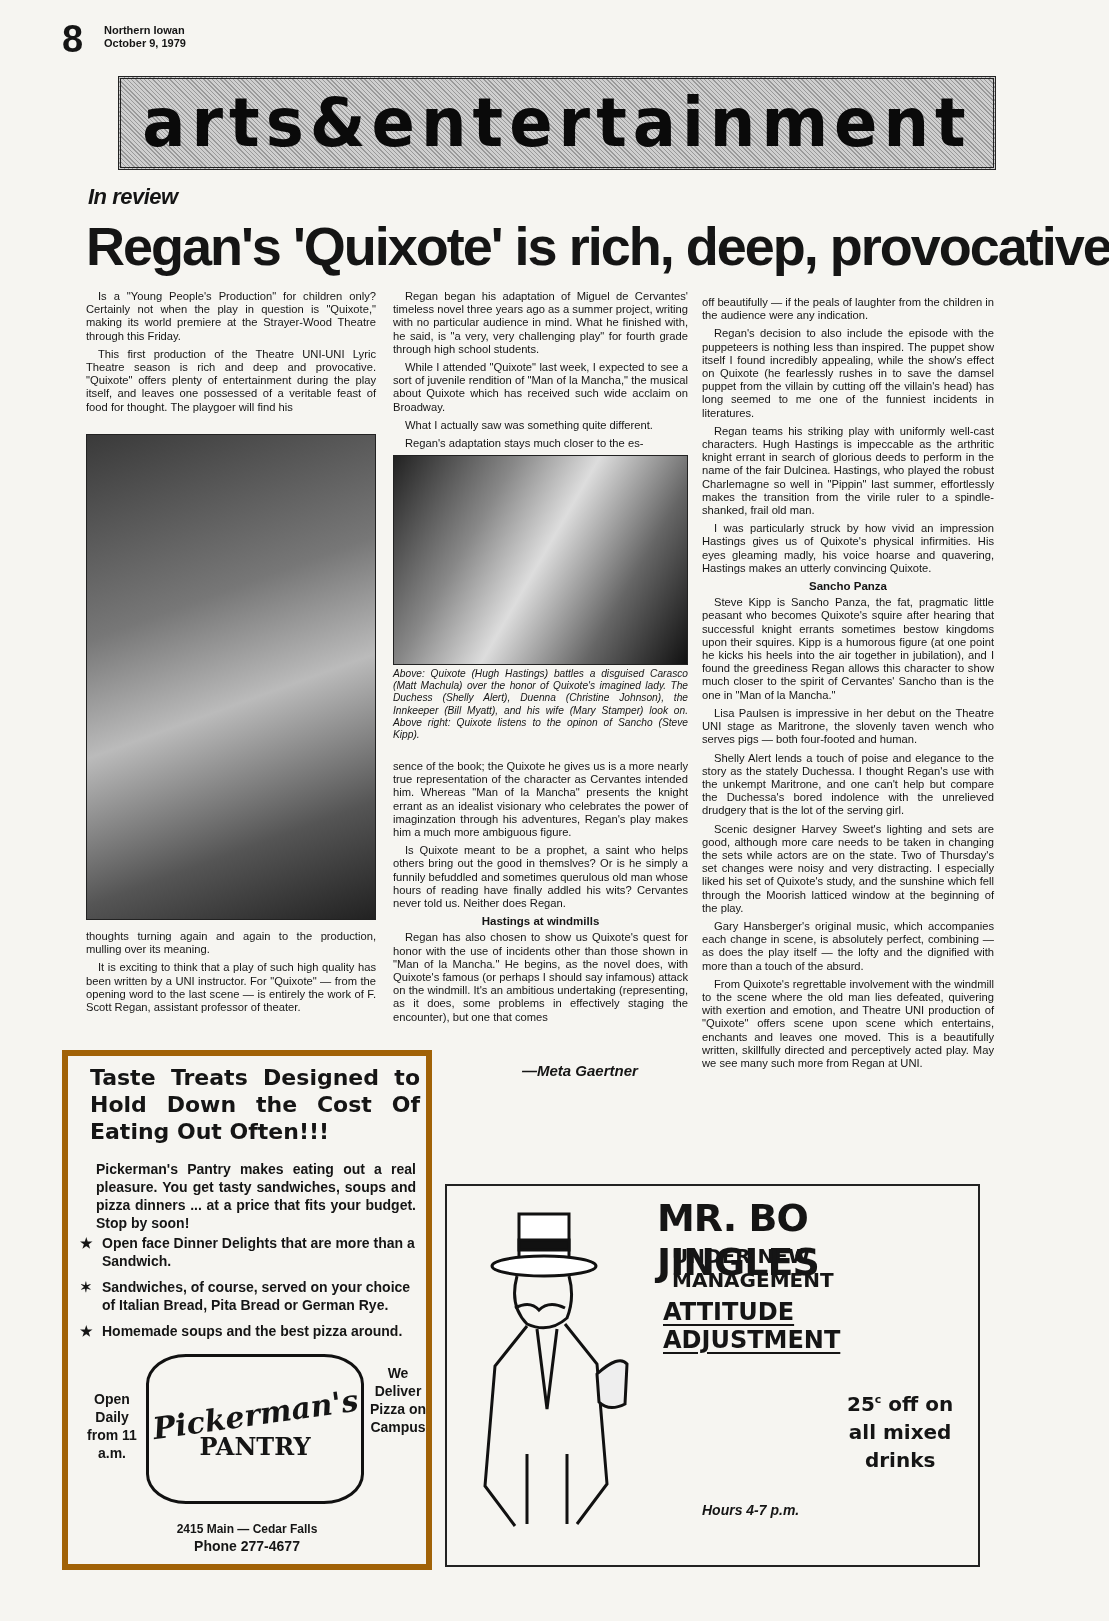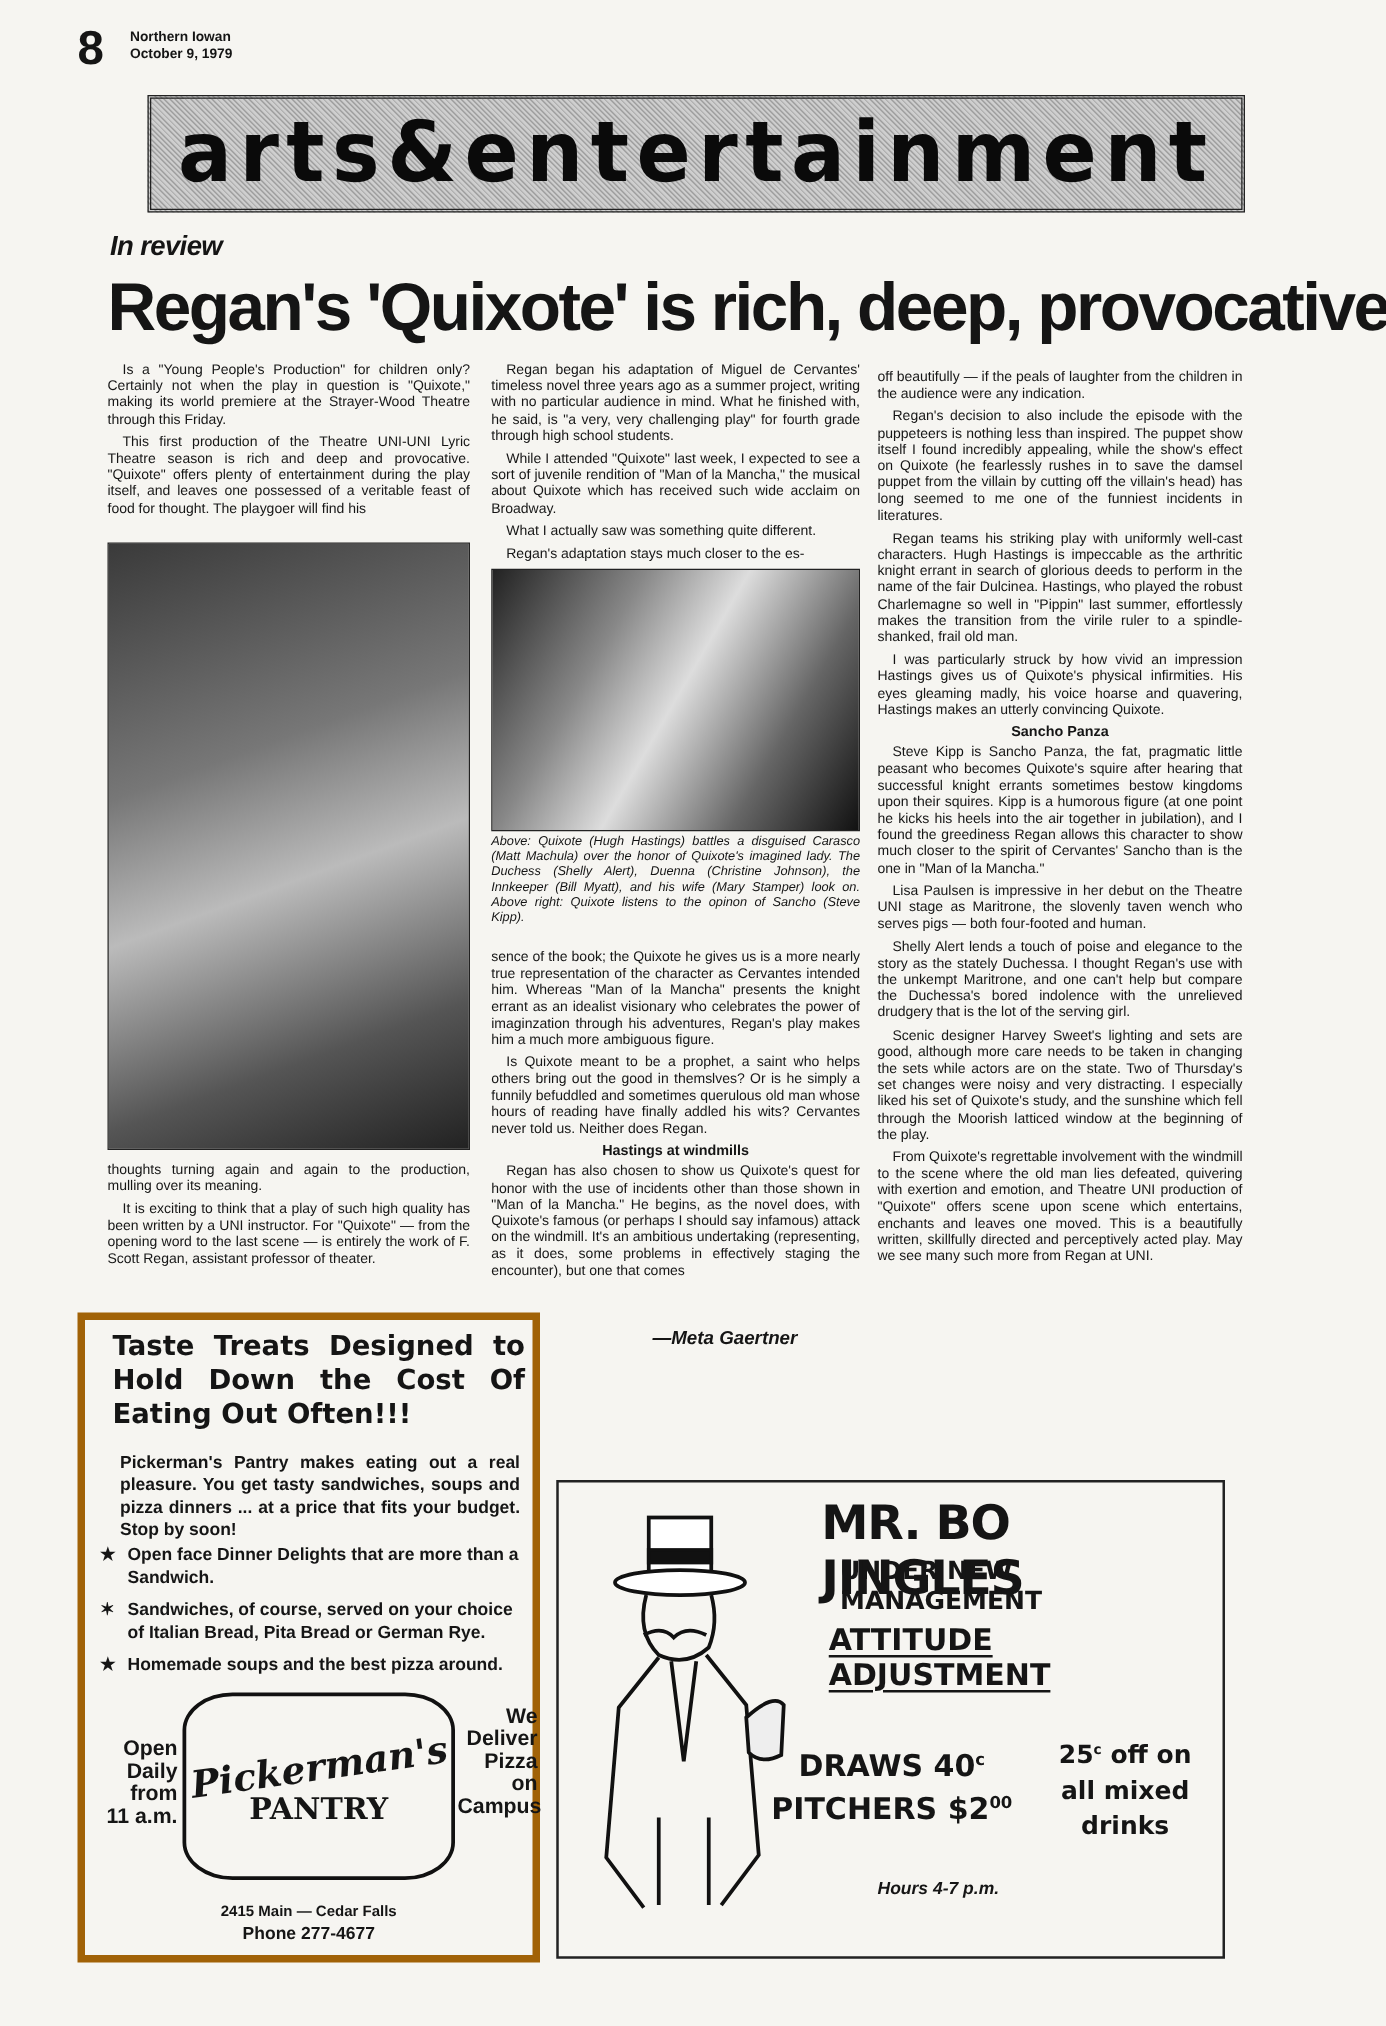--- a/index.html
+++ b/index.html
@@ -35,21 +35,21 @@
   .byline { font-size:15px; font-weight:bold; font-style:italic; }
   .ad1 { left:62px; top:1050px; width:370px; height:520px; border:6px solid #a16207; box-sizing:border-box; }
   .ad1 .h { position:absolute; left:22px; top:8px; width:330px; font-family:"DejaVu Sans", sans-serif; font-weight:bold; font-size:22px; line-height:27px; text-align:justify; }
   .ad1 .intro { position:absolute; left:28px; top:104px; width:320px; font-size:14px; font-weight:bold; line-height:18px; text-align:justify; }
   .ad1 ul { position:absolute; left:12px; top:178px; width:340px; margin:0; padding:0; list-style:none; }
   .ad1 li { display:flex; font-size:14px; font-weight:bold; line-height:18px; margin-bottom:8px; }
   .ad1 li .star { width:22px; flex:none; }
   .logo { position:absolute; left:78px; top:298px; width:218px; height:150px; border:3px solid #111; border-radius:40px 40px 40px 40px / 30px; box-sizing:border-box; display:flex; flex-direction:column; align-items:center; justify-content:center; }
   .logo .script { font-family:"DejaVu Serif", serif; font-weight:bold; font-size:30px; font-style:italic; transform:rotate(-8deg); }
   .logo .pantry { font-family:"DejaVu Serif", serif; font-weight:bold; font-size:24px; }
-  .side { position:absolute; font-size:17px; font-weight:bold; line-height:18px; text-align:right; }
+  .side { position:absolute; font-size:14px; font-weight:bold; line-height:18px; text-align:center; }
   .addr { position:absolute; left:0; width:100%; text-align:center; font-size:12px; font-weight:bold; }
   .ad2 { left:445px; top:1184px; width:535px; height:383px; border:2px solid #222; box-sizing:border-box; }
   .ad2 .big { position:absolute; left:210px; top:10px; font-family:"DejaVu Sans", sans-serif; font-weight:bold; font-size:38px; letter-spacing:-1px; }
   .ad2 .sub { position:absolute; left:225px; top:58px; font-family:"DejaVu Sans", sans-serif; font-weight:bold; font-size:20px; }
   .ad2 .att { position:absolute; left:216px; top:112px; font-family:"DejaVu Sans", sans-serif; font-weight:bold; font-size:24px; text-decoration:underline; text-decoration-thickness:2px; text-underline-offset:4px; }
   .ad2 .draws { position:absolute; left:170px; top:208px; font-family:"DejaVu Sans", sans-serif; font-weight:bold; font-size:24px; line-height:30px; text-align:center; }
   .ad2 .drinks { position:absolute; left:400px; top:200px; font-family:"DejaVu Sans", sans-serif; font-weight:bold; font-size:20px; line-height:28px; text-align:center; }
   .ad2 .hours { position:absolute; left:255px; top:316px; font-size:14px; font-weight:bold; font-style:italic; }
   sup { font-size:55%; }
 </style>
@@ -97,20 +97,21 @@
 <div class="abs col" style="left:702px; top:296px; width:292px;">
   <p style="text-indent:0">off beautifully — if the peals of laughter from the children in the audience were any indication.</p>
   <p>Regan's decision to also include the episode with the puppeteers is nothing less than inspired. The puppet show itself I found incredibly appealing, while the show's effect on Quixote (he fearlessly rushes in to save the damsel puppet from the villain by cutting off the villain's head) has long seemed to me one of the funniest incidents in literatures.</p>
   <p>Regan teams his striking play with uniformly well-cast characters. Hugh Hastings is impeccable as the arthritic knight errant in search of glorious deeds to perform in the name of the fair Dulcinea. Hastings, who played the robust Charlemagne so well in "Pippin" last summer, effortlessly makes the transition from the virile ruler to a spindle-shanked, frail old man.</p>
   <p>I was particularly struck by how vivid an impression Hastings gives us of Quixote's physical infirmities. His eyes gleaming madly, his voice hoarse and quavering, Hastings makes an utterly convincing Quixote.</p>
   <h4>Sancho Panza</h4>
   <p>Steve Kipp is Sancho Panza, the fat, pragmatic little peasant who becomes Quixote's squire after hearing that successful knight errants sometimes bestow kingdoms upon their squires. Kipp is a humorous figure (at one point he kicks his heels into the air together in jubilation), and I found the greediness Regan allows this character to show much closer to the spirit of Cervantes' Sancho than is the one in "Man of la Mancha."</p>
   <p>Lisa Paulsen is impressive in her debut on the Theatre UNI stage as Maritrone, the slovenly taven wench who serves pigs — both four-footed and human.</p>
   <p>Shelly Alert lends a touch of poise and elegance to the story as the stately Duchessa. I thought Regan's use with the unkempt Maritrone, and one can't help but compare the Duchessa's bored indolence with the unrelieved drudgery that is the lot of the serving girl.</p>
   <p>Scenic designer Harvey Sweet's lighting and sets are good, although more care needs to be taken in changing the sets while actors are on the state. Two of Thursday's set changes were noisy and very distracting. I especially liked his set of Quixote's study, and the sunshine which fell through the Moorish latticed window at the beginning of the play.</p>
+  <p>Gary Hansberger's original music, which accompanies each change in scene, is absolutely perfect, combining — as does the play itself — the lofty and the dignified with more than a touch of the absurd.</p>
   <p>From Quixote's regrettable involvement with the windmill to the scene where the old man lies defeated, quivering with exertion and emotion, and Theatre UNI production of "Quixote" offers scene upon scene which entertains, enchants and leaves one moved. This is a beautifully written, skillfully directed and perceptively acted play. May we see many such more from Regan at UNI.</p>
 </div>
 
 <div class="abs ad1">
   <div class="h">Taste Treats Designed to Hold Down the Cost Of Eating Out Often!!!</div>
   <div class="intro">Pickerman's Pantry makes eating out a real pleasure. You get tasty sandwiches, soups and pizza dinners ... at a price that fits your budget. Stop by soon!</div>
   <ul>
     <li>
         <span class="star">★</span>
         <span>Open face Dinner Delights that are more than a Sandwich.</span>
@@ -144,23 +145,19 @@
       <path d="M48 104 q15 -8 24 2 q10 -10 26 -2"></path>
       <path d="M60 122 l-32 40 l-10 120 l30 40 M98 120 l32 40 l10 120 l-30 40"></path>
       <path d="M70 125 l10 80 l10 -80"></path>
       <path d="M60 250 l0 70 M100 250 l0 70"></path>
       <path d="M130 170 q22 -20 30 -10 l-2 40 q-16 8 -26 -2 z" fill="#eee"></path>
     </g>
   </svg>
   <div class="big">MR. BO JINGLES</div>
   <div class="sub">UNDER NEW MANAGEMENT</div>
   <div class="att">ATTITUDE ADJUSTMENT</div>
-  <div class="draws">
-    <div><span>DRAWS 40</span><sup>c</sup></div>
-    <div><span>PITCHERS $2</span><sup>00</sup></div>
-  </div>
   <div class="drinks">
     <div><span>25</span><sup>c</sup><span> off on</span></div>
     <div>all mixed</div>
     <div>drinks</div>
   </div>
   <div class="hours">Hours 4-7 p.m.</div>
 </div>
 
 </body></html>

